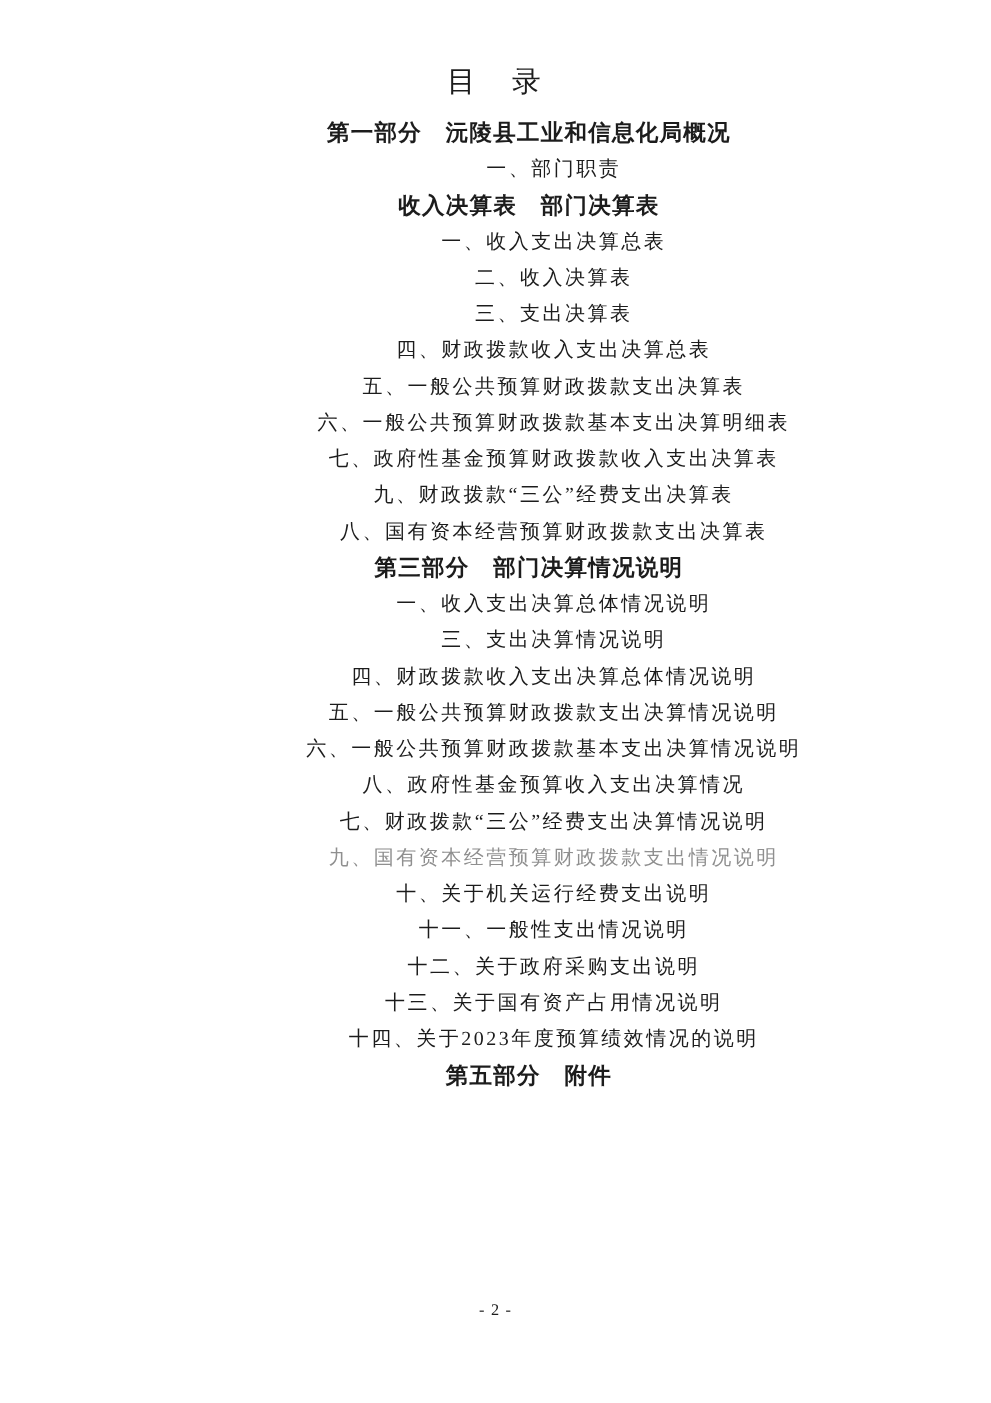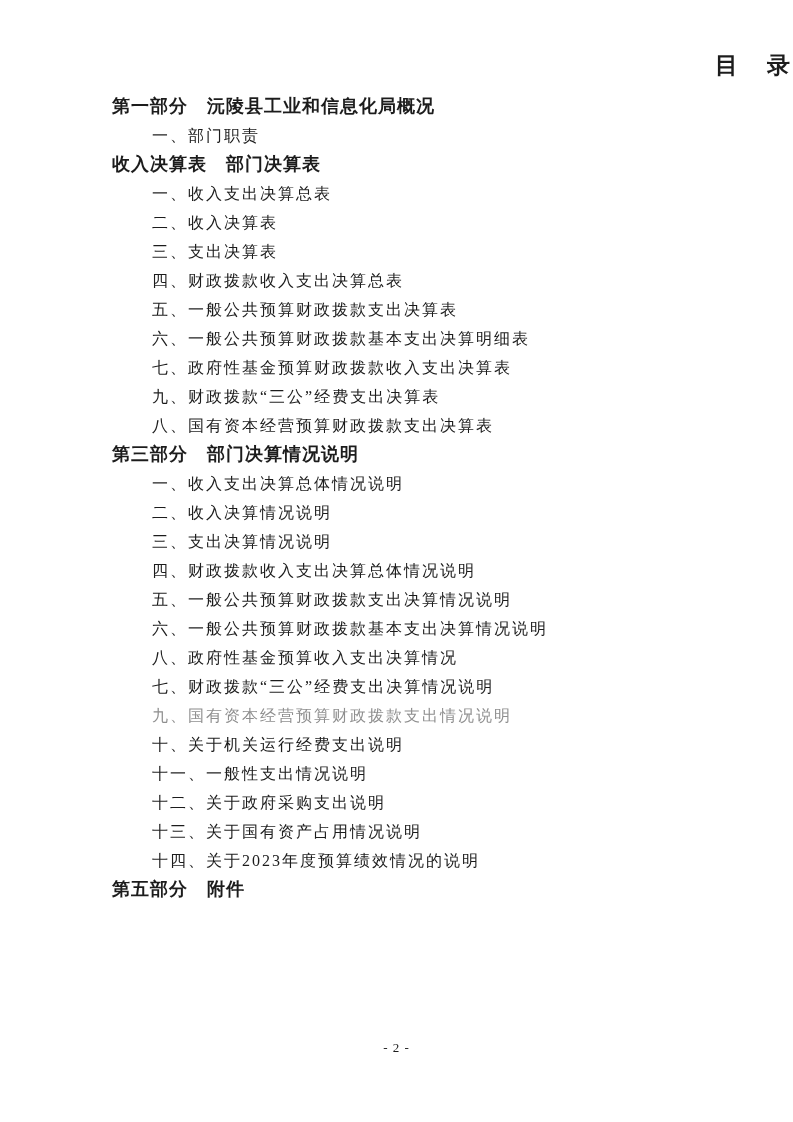--- a/index.html
+++ b/index.html
@@ -19,31 +19,32 @@
     position: absolute;
     inset: 0;
     background: #ffffff;
   }
   .doc-title {
     position: absolute;
     top: 50px;
     left: 0;
     width: 100%;
     margin: 0;
-    text-align: right;
+    text-align: center;
     font-size: 23px;
-    font-weight: bold;
+    font-weight: normal;
     letter-spacing: 3px;
     color: var(--color-text, #1c1c1c);
   }
   .content {
     position: absolute;
     top: 92px;
-    left: 112px;
+    left: 101px;
     right: 48px;
+    text-align: center;
   }
   .section-heading {
     font-size: 18px;
     font-weight: bold;
     line-height: 29px;
     letter-spacing: 1px;
     white-space: nowrap;
   }
   .toc-item {
     font-size: 16px;
@@ -89,21 +90,20 @@
       <div class="toc-item">五、一般公共预算财政拨款支出决算表</div>
       <div class="toc-item">六、一般公共预算财政拨款基本支出决算明细表</div>
       <div class="toc-item">七、政府性基金预算财政拨款收入支出决算表</div>
       <div class="toc-item">九、财政拨款“三公”经费支出决算表</div>
       <div class="toc-item">八、国有资本经营预算财政拨款支出决算表</div>
     </div>
 
     <div class="section">
       <div class="section-heading">第三部分　部门决算情况说明</div>
       <div class="toc-item">一、收入支出决算总体情况说明</div>
-      <div class="toc-item">二、收入决算情况说明</div>
       <div class="toc-item">三、支出决算情况说明</div>
       <div class="toc-item">四、财政拨款收入支出决算总体情况说明</div>
       <div class="toc-item">五、一般公共预算财政拨款支出决算情况说明</div>
       <div class="toc-item">六、一般公共预算财政拨款基本支出决算情况说明</div>
       <div class="toc-item">八、政府性基金预算收入支出决算情况</div>
       <div class="toc-item">七、财政拨款“三公”经费支出决算情况说明</div>
       <div class="toc-item muted">九、国有资本经营预算财政拨款支出情况说明</div>
       <div class="toc-item">十、关于机关运行经费支出说明</div>
       <div class="toc-item">十一、一般性支出情况说明</div>
       <div class="toc-item">十二、关于政府采购支出说明</div>

